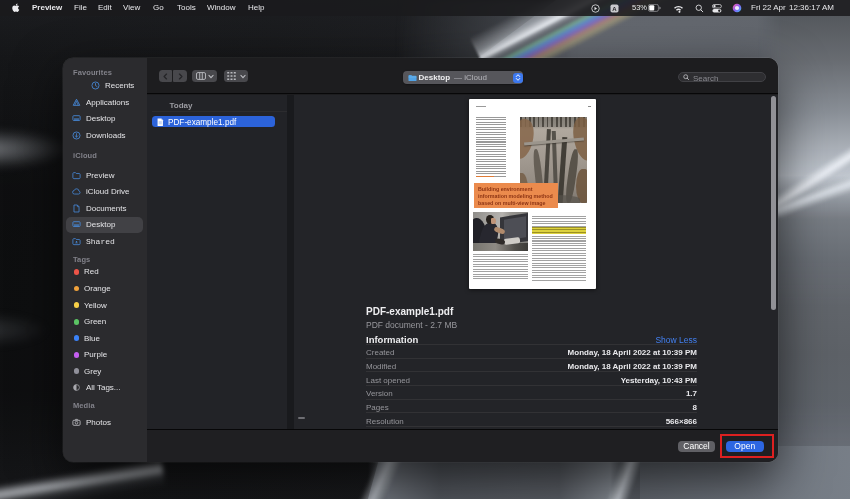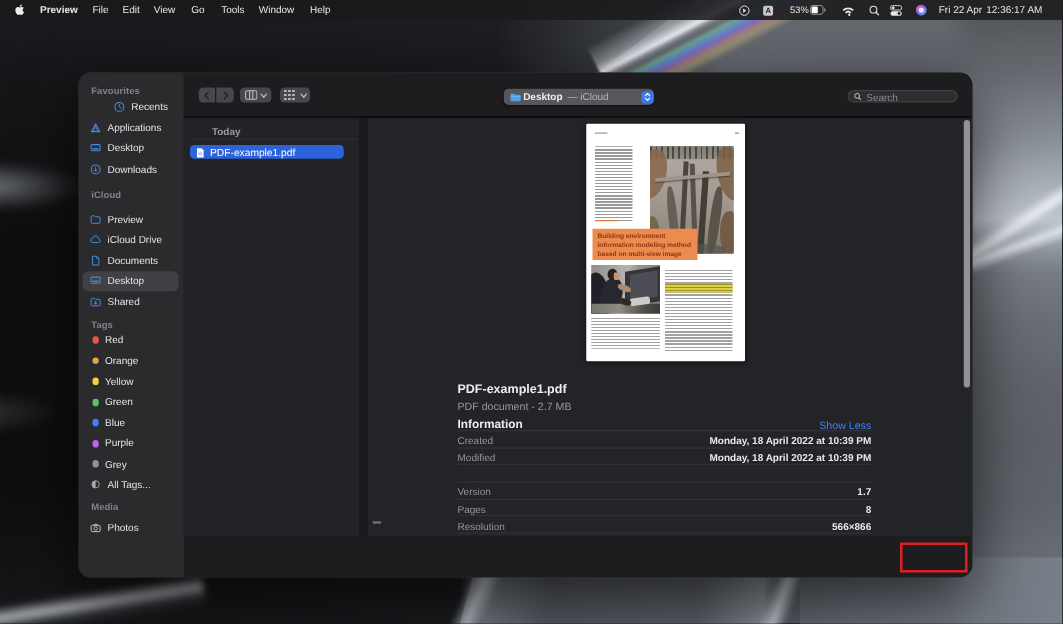--- a/index.html
+++ b/index.html
@@ -156,21 +156,21 @@
         </svg>
         <span>Documents</span>
       </div>
     <div class="sr" style="top:158.4px;">
         <svg class="si" viewBox="0 0 16 16">
           <rect x="1.6" y="3" width="12.8" height="8.6" rx="1.6" fill="none" stroke="#478bdc" stroke-width="1.5"></rect>
           <rect x="3.6" y="8" width="8.8" height="2" fill="#478bdc"></rect>
         </svg>
         <span>Desktop</span>
       </div>
-    <div class="sr" style="top:175.4px;">
+    <div class="sr" style="top:175.4px;font-family:Liberation Mono, monospace;">
         <svg class="si" viewBox="0 0 16 16">
           <path d="M1.6 4.5c0-.9.7-1.6 1.6-1.6h3l1.4 1.5h5.2c.9 0 1.6.7 1.6 1.6v6c0 .9-.7 1.6-1.6 1.6H3.2c-.9 0-1.6-.7-1.6-1.6z" fill="none" stroke="#478bdc" stroke-width="1.4"></path>
           <circle cx="8" cy="8.2" r="1.3" fill="#478bdc"></circle>
           <path d="M5.6 11.2a2.5 2.5 0 014.8 0" fill="#478bdc"></path>
         </svg>
         <span>Shared</span>
       </div>
     <div class="sl" style="top:197px;">Tags</div>
     <div class="sr" style="top:205.6px;">
         <span class="dot" style="background:#ec5448;"></span>
@@ -337,20 +337,24 @@
     <div class="abs" style="left:72.5px;top:239.5px;font-size:9.5px;font-weight:700;color:#eeeef0;">Information</div>
     <div class="abs" style="left:72.5px;top:240px;width:331px;font-size:8.5px;color:#4381f2;text-align:right;">Show Less</div>
     <div class="irow" style="top:251.5px;">
         <span>Created</span>
         <b>Monday, 18 April 2022 at 10:39 PM</b>
       </div>
     <div class="irow" style="top:265.2px;">
         <span>Modified</span>
         <b>Monday, 18 April 2022 at 10:39 PM</b>
       </div>
+    <div class="irow" style="top:278.9px;">
+        <span>Last opened</span>
+        <b>Yesterday, 10:43 PM</b>
+      </div>
     <div class="irow" style="top:292.6px;">
         <span>Version</span>
         <b>1.7</b>
       </div>
     <div class="irow" style="top:306.3px;gap:40px;">
         <span>Pages</span>
         <b>8</b>
       </div>
     <div class="irow" style="top:320px;">
         <span>Resolution</span>
@@ -362,15 +366,19 @@
     <div class="iline" style="top:290.4px;"></div>
     <div class="iline" style="top:304.1px;"></div>
     <div class="iline" style="top:317.8px;"></div>
     <div class="iline" style="top:331.5px;"></div>
     <div class="abs" style="left:4.5px;top:322px;width:7px;height:2px;background:#6e6e73;border-radius:1px;"></div>
 
     <div class="abs" style="left:477.5px;top:1.5px;width:5px;height:214px;background:#919196;border-radius:2.5px;"></div>
   </div>
   <div class="abs" style="left:224px;top:36.5px;width:6.5px;height:334px;background:#191a1d;"></div>
 
+  <div class="abs" id="bottombar" style="left:84px;top:370.5px;width:631px;height:33.5px;background:#1f1f22;border-top:1px solid #070708;">
+    <div class="abs" style="left:531px;top:11px;width:37px;height:11.5px;background:#606065;border-radius:4px;text-align:center;font-size:8.5px;color:#fff;line-height:11.5px;">Cancel</div>
+    <div class="abs" style="left:578.5px;top:11px;width:38.5px;height:11.5px;background:#2d66e2;border-radius:4px;text-align:center;font-size:8.5px;color:#fff;line-height:11.5px;">Open</div>
+  </div>
 </div>
 
 <div class="abs" style="left:719.5px;top:433.5px;width:54px;height:24px;border:2.4px solid #dd2020;"></div>
 
 </body></html>

